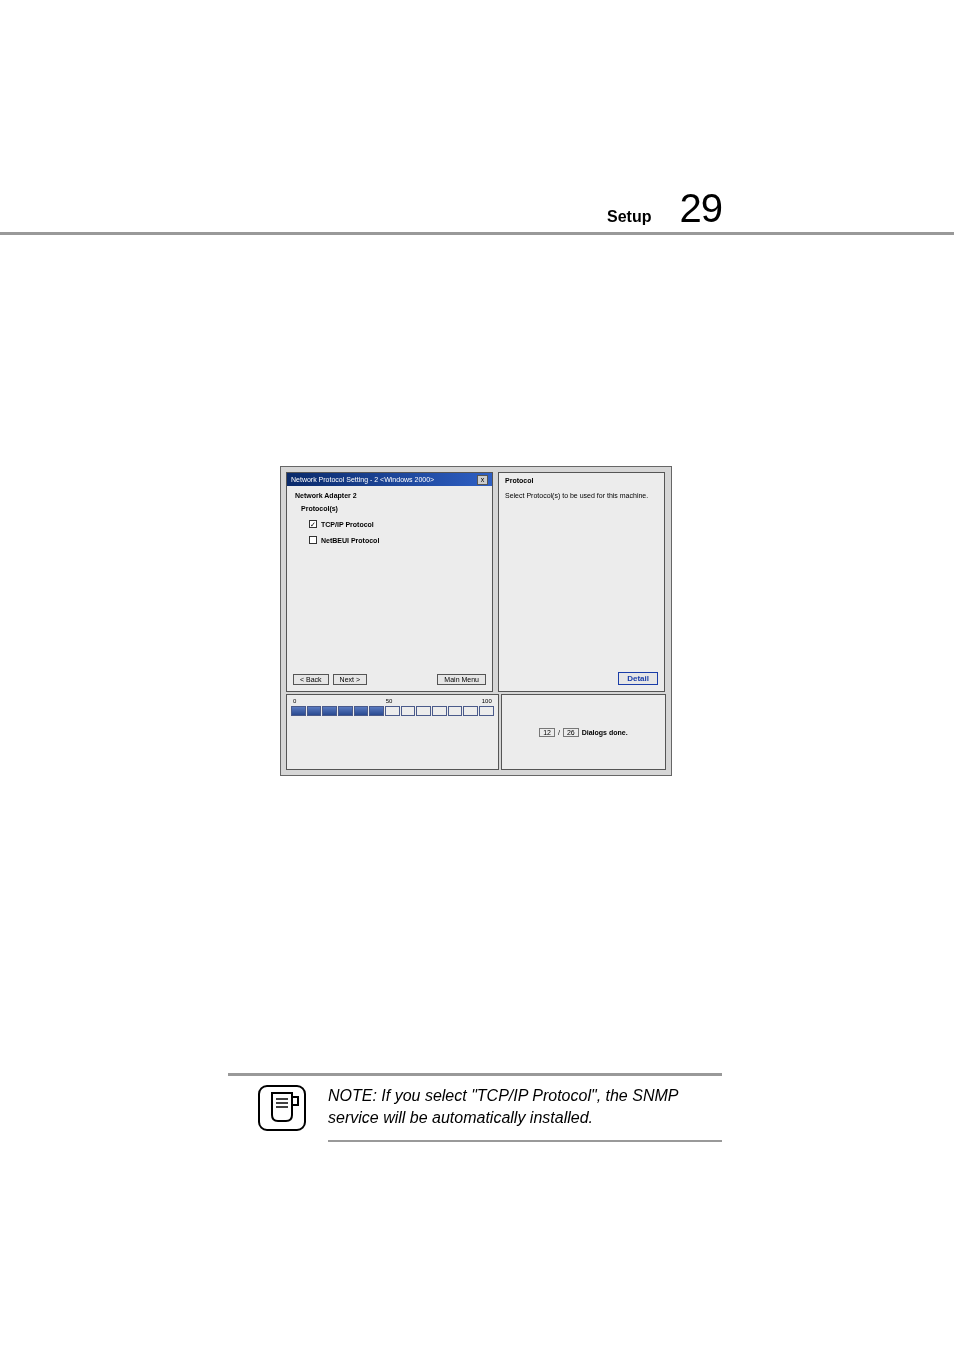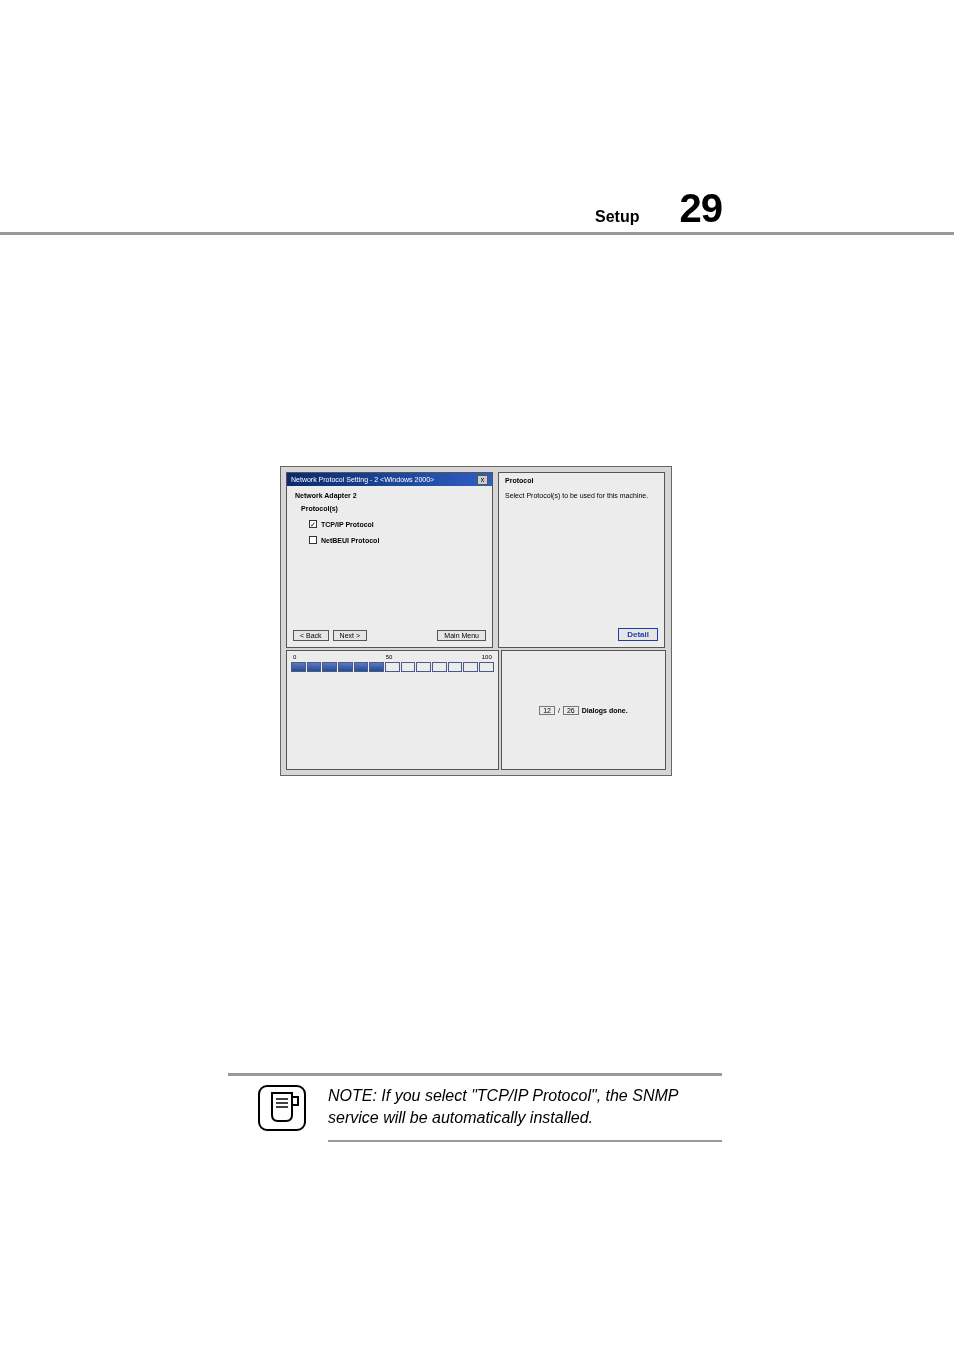--- a/index.html
+++ b/index.html
@@ -1,29 +1,29 @@
 <!DOCTYPE html>
 <html><head>
   <meta charset="utf-8">
   <style>
     * { box-sizing: border-box; margin: 0; padding: 0; }
     html, body { width: 954px; height: 1351px; background: #ffffff; font-family: Arial, Helvetica, sans-serif; color: #000; }
     .page { width: 954px; height: 1351px; position: relative; }
 
     .page-header { position: absolute; top: 186px; left: 230px; right: 232px; }
-    .page-header-row { display: flex; justify-content: flex-end; align-items: baseline; gap: 40px; padding-bottom: 14px; }
+    .page-header-row { display: flex; justify-content: flex-end; align-items: baseline; gap: 28px; padding-bottom: 14px; }
     .setup-label { font-size: 16px; font-weight: bold; }
-    .page-num { font-size: 40px; font-family: "Arial Narrow", Arial, sans-serif; font-weight: 700; letter-spacing: -1px; }
+    .page-num { font-size: 40px; font-family: "Arial Narrow", Arial, sans-serif; font-weight: 400; letter-spacing: -1px; }
     .hr-thick { border: none; border-top: 3px solid #999; width: 100%; position: absolute; left: 0; right: 0; top: 232px; }
 
     .section-title { position: absolute; top: 274px; left: 307px; font-size: 21px; font-weight: bold; }
 
     
     .dialog-wrap { position: absolute; top: 466px; left: 280px; width: 392px; height: 310px; background: #d6d6d6; border: 1px solid #666; display: flex; flex-direction: column; }
-    .dialog-row-top { display: flex; height: 181px; }
+    .dialog-row-top { display: flex; height: 225px; }
     .dialog-left { width: 207px; border: 1px solid #555; margin: 5px 3px 0 5px; background: #ececec; display: flex; flex-direction: column; position: relative; }
     .titlebar { background: linear-gradient(90deg, #0a2a6a 0%, #2e5fc4 100%); color: #fff; font-size: 7px; padding: 2px 4px; display: flex; justify-content: space-between; align-items: center; height: 13px; }
     .titlebar .x { width: 11px; height: 10px; background: #ccc; border: 1px solid #555; color: #000; font-size: 7px; text-align: center; line-height: 8px; }
     .dialog-body-left { padding: 6px 8px; font-size: 7px; color: #000; }
     .bold { font-weight: bold; }
     .indent1 { margin-left: 6px; margin-top: 6px; }
     .indent2 { margin-left: 14px; margin-top: 8px; display: flex; align-items: center; gap: 4px; }
     .cb { width: 8px; height: 8px; border: 1px solid #333; background: #fff; display: inline-flex; align-items: center; justify-content: center; font-size: 7px; line-height: 7px; }
     .cb.checked::after { content: "✓"; font-size: 7px; }
     .btnrow { position: absolute; bottom: 6px; left: 6px; right: 6px; display: flex; gap: 4px; }

